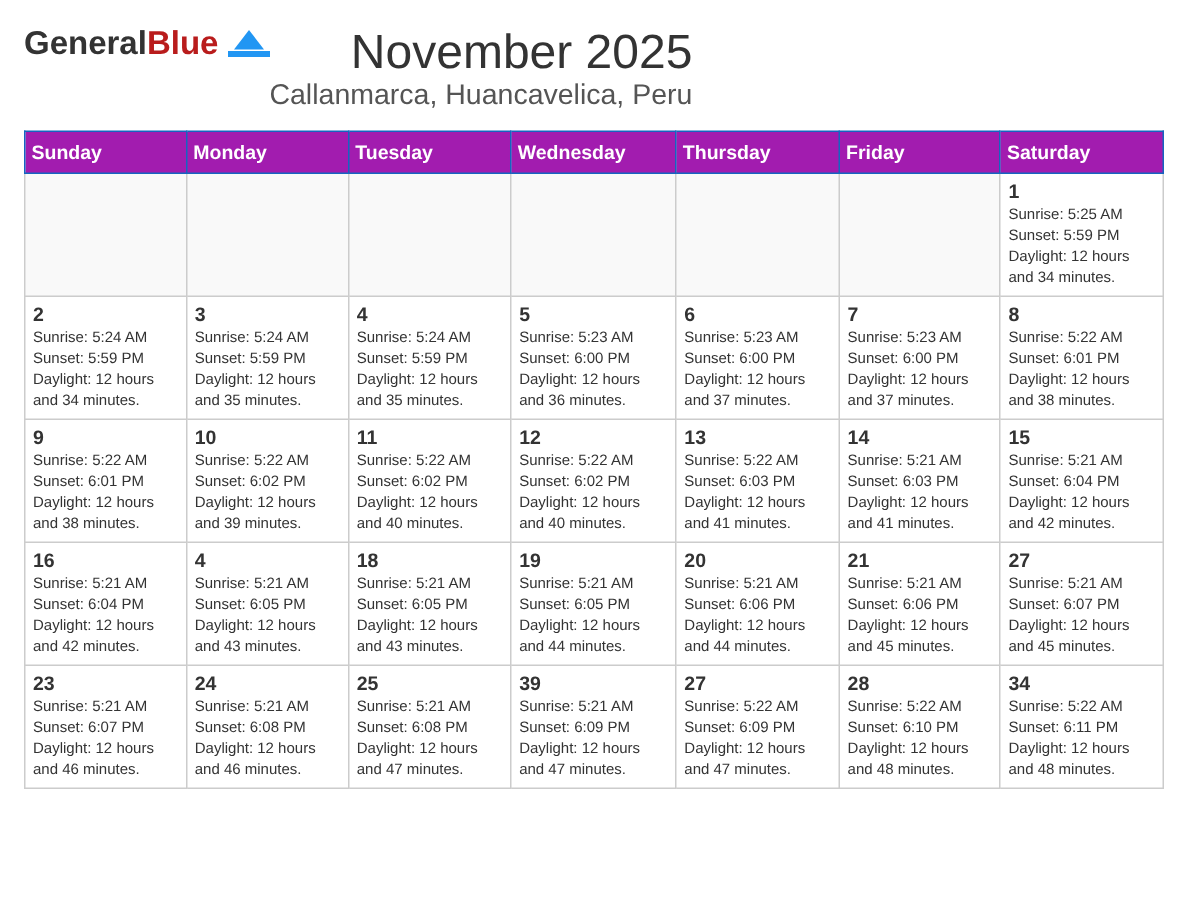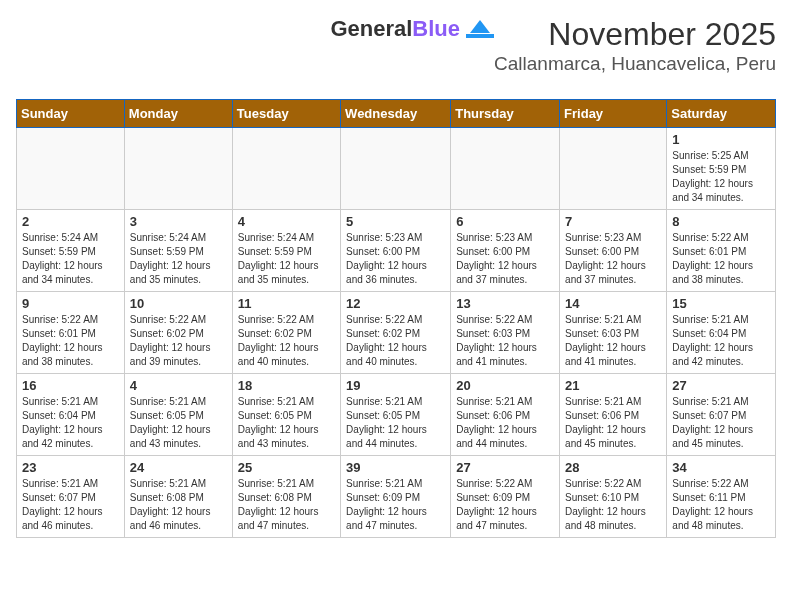--- a/index.html
+++ b/index.html
@@ -5,23 +5,23 @@
     * { box-sizing: border-box; margin: 0; padding: 0; }
     body {
       font-family: Arial, sans-serif;
       background: #fff;
       width: 792px;
       min-height: 612px;
       padding: 16px;
     }
     .header-section {
       display: flex;
-      justify-content: flex-end;
+      justify-content: flex-start;
       align-items: flex-start;
-      margin-bottom: 24px;
+      margin-bottom: 12px;
     }
     .logo {
       display: flex;
       flex-direction: column;
       align-items: flex-start;
     }
     .title-section {
       text-align: right;
     }
     .month-title {
@@ -32,21 +32,21 @@
     .location-title {
       font-size: 19px;
       color: #555;
     }
     table {
       width: 100%;
       border-collapse: collapse;
       border: 1px solid #ccc;
     }
     thead tr th {
-      background: #a16207;
+      background: #a21caf;
       color: #fff;
       font-size: 13px;
       font-weight: bold;
       padding: 6px 4px;
       text-align: left;
       border: 1px solid #1565C0;
     }
     td {
       border: 1px solid #ccc;
       vertical-align: top;
@@ -69,21 +69,21 @@
     td.empty { background: #f9f9f9; }
     td.last-row { background: #f9f9f9; }
   </style>
 </head>
 <body>
 
 <div class="header-section">
   <div class="logo">
     <div style="display:flex;align-items:center;">
       <span style="font-size:22px;font-weight:bold;color:#333;">General</span>
-      <span style="font-size:22px;font-weight:bold;color:#8b5cf6;">Blue</span>
+      <span style="font-size:22px;font-weight:bold;color:#b91c1c;">Blue</span>
       <div style="margin-left:6px;display:flex;flex-direction:column;align-items:center;">
         <div style="width:0;height:0;border-left:10px solid transparent;border-right:10px solid transparent;border-bottom:13px solid #2196F3;"></div>
         <div style="width:28px;height:4px;background:#2196F3;margin-top:1px;"></div>
       </div>
     </div>
   </div>
   <div class="title-section">
     <div class="month-title">November 2025</div>
     <div class="location-title">Callanmarca, Huancavelica, Peru</div>
   </div>

